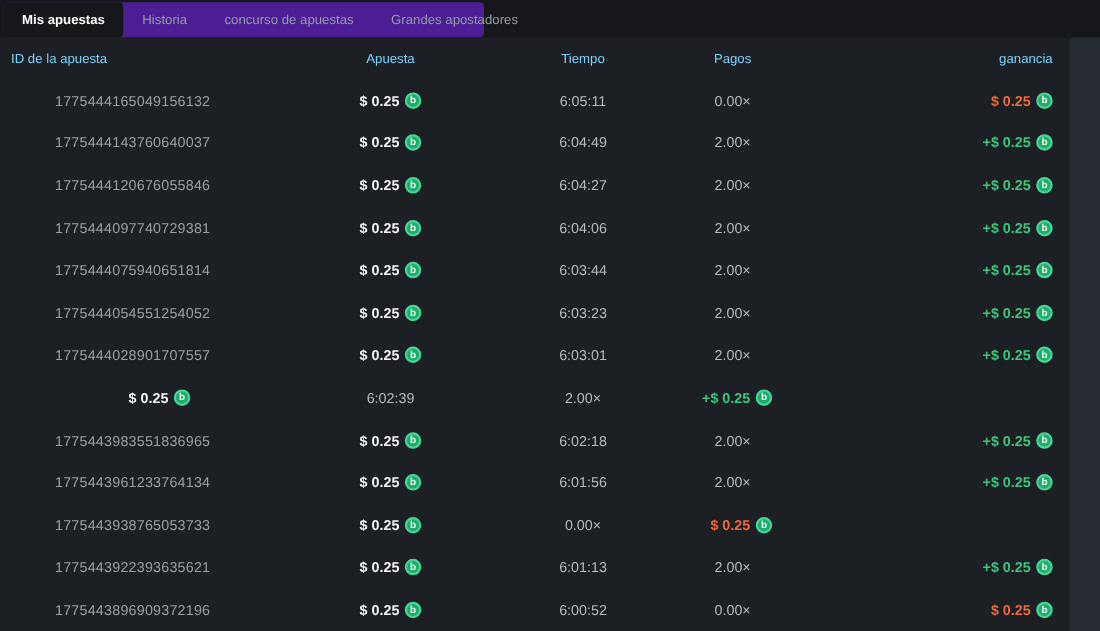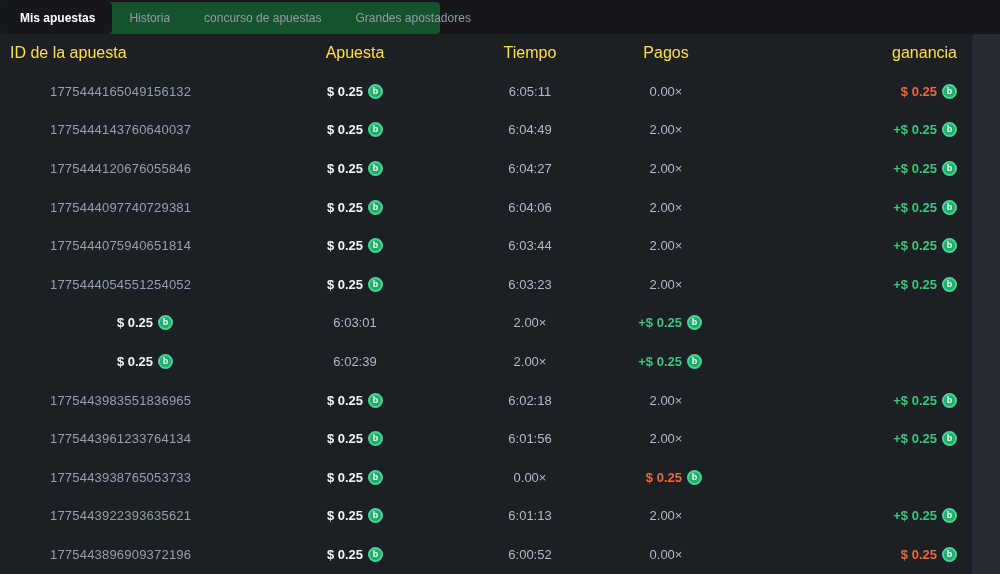--- a/index.html
+++ b/index.html
@@ -1,30 +1,30 @@
 <!DOCTYPE html>
 <html style="--win: #3cc77b; --loss: #ed6a3b; --coin: #23a96c;"><head>
 <meta charset="utf-8">
 <style>
   html,body{margin:0;padding:0;background:#101216;}
   .stage{position:relative;width:1000px;height:574px;background:#15171b;
          font-family:"Liberation Sans",sans-serif;overflow:hidden;}
 
   
   .tabbar{position:absolute;top:2px;left:3px;width:437px;height:32px;
-          background:#14532d;border-radius:4px;display:flex;align-items:stretch;}
+          background:#4c1d95;border-radius:4px;display:flex;align-items:stretch;}
   .tab{display:flex;align-items:center;padding:0 17px;font-size:12px;
        color:#959ca6;cursor:pointer;white-space:nowrap;border-radius:4px;}
   .tab.active{background:#15171b;color:#ffffff;font-weight:700;}
 
   
   .panel{position:absolute;top:34px;left:0;width:972px;height:540px;background:#1c1f24;}
   .grid-row{display:grid;grid-template-columns:270px 150px 200px 72px 1fr;
             padding:0 15px 0 10px;align-items:center;}
-  .thead{height:38px;font-size:16px;color:#fde047;}
+  .thead{height:38px;font-size:12px;color:#7dd3fc;}
   .tbody .grid-row{height:38.6px;font-size:13px;}
   .c-left{text-align:left;}
   .c-center{display:flex;justify-content:center;align-items:center;gap:5px;text-align:right;}
   .c-right{display:flex;justify-content:flex-end;align-items:center;gap:5px;text-align:left;}
   .cell.id{color:#97a0a9;letter-spacing:.2px;margin-left:40px;}
   .cell.time,.cell.payout{color:#b4bbc2;}
   .amt{font-weight:700;color:#f4f5f6;}
   .profit-amt.win{color:var(--win,#3cc77b);}
   .profit-amt.loss{color:var(--loss,#ed6a3b);}
 
@@ -137,20 +137,21 @@
     </div>
     <div class="cell time c-center">6:03:23</div>
     <div class="cell payout c-center">2.00×</div>
     <div class="cell profit c-right">
       <span class="amt profit-amt win">+$ 0.25</span>
       <span class="coin">b</span>
     </div>
   </div>
 
   <div class="grid-row trow">
+    <div class="cell id c-left">1775444028901707557</div>
     <div class="cell bet c-center">
       <span class="amt">$ 0.25</span>
       <span class="coin">b</span>
     </div>
     <div class="cell time c-center">6:03:01</div>
     <div class="cell payout c-center">2.00×</div>
     <div class="cell profit c-right">
       <span class="amt profit-amt win">+$ 0.25</span>
       <span class="coin">b</span>
     </div>

